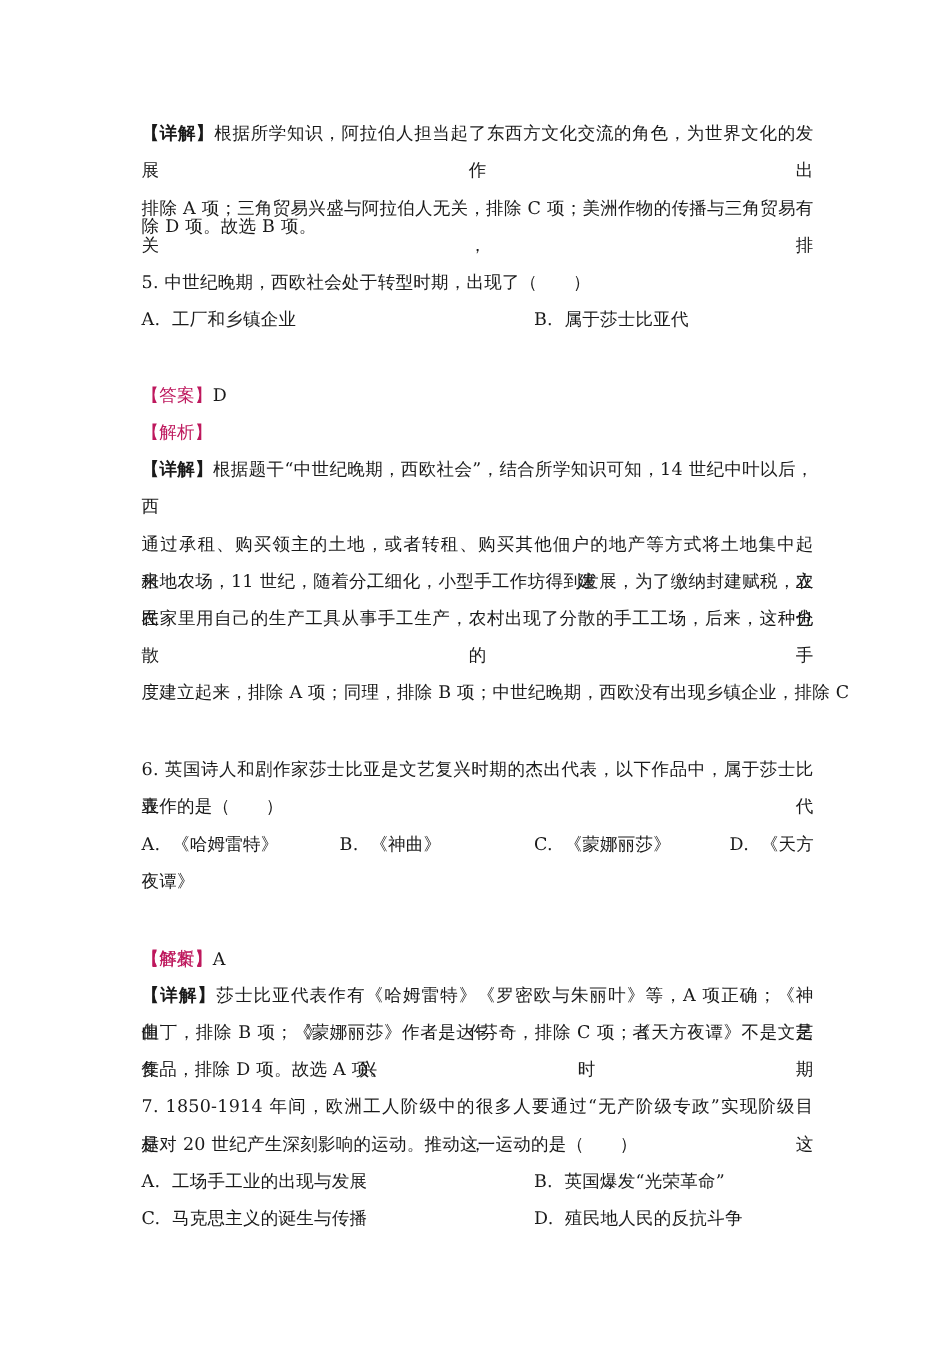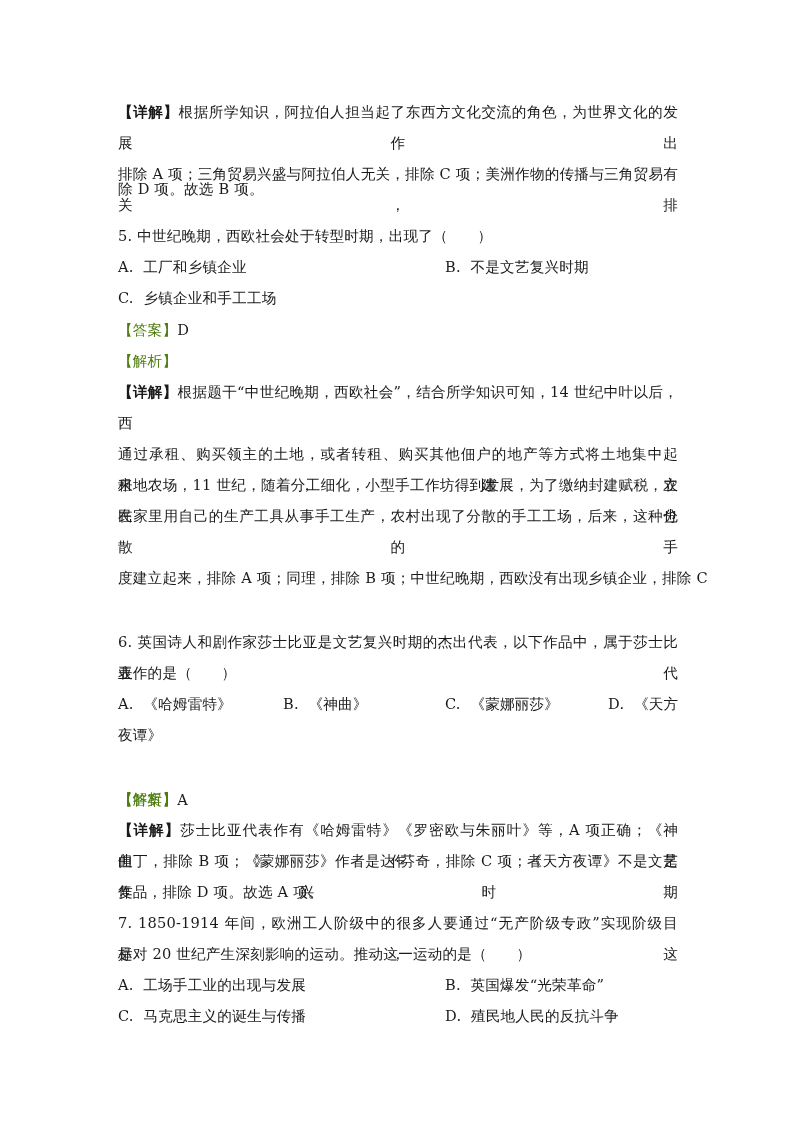--- a/index.html
+++ b/index.html
@@ -1,43 +1,42 @@
 <!DOCTYPE html>
 <html><head>
 <meta charset="utf-8">
 <style>
   html, body { margin: 0; padding: 0; background: #ffffff; }
   body { width: 793px; height: 1122px; position: relative; overflow: hidden;
          font-family: "DejaVu Serif", "Liberation Serif", serif; color: #1a1a1a; }
   .page { position: absolute; left: 0; top: 0; width: 793px; height: 1122px; padding-left: 44px; }
   .line { position: absolute; left: 118px; width: 560px; height: 31px;
           font-size: 14.6px; line-height: 31px; white-space: nowrap; letter-spacing: 0.2px; }
-  .label-blue { color: #4d7c0f; }
+  .label-blue { color: #be185d; }
   .label-black { font-weight: bold; color: #1a1a1a; }
   .opt { position: absolute; top: 0; }
   .justify { text-align: justify; text-align-last: justify; white-space: normal; }
 </style>
 </head>
 <body>
 
 <div class="page">
 
   <div class="line justify" style="top:96px">
     <span class="label-black">【详解】</span><span>根据所学知识，阿拉伯人担当起了东西方文化交流的角色，为世界文化的发展作出</span>
   </div>
   <div class="line justify" style="top:158px">排除 A 项；三角贸易兴盛与阿拉伯人无关，排除 C 项；美洲作物的传播与三角贸易有关，排</div>
   <div class="line" style="top:173px">除 D 项。故选 B 项。</div>
 
   <div class="line" style="top:220px">5. 中世纪晚期，西欧社会处于转型时期，出现了（　　）</div>
   <div class="line" style="top:251px">
     <span class="opt" style="left:0"><span>A.</span>&nbsp;&nbsp;<span>工厂和乡镇企业</span></span>
-    <span class="opt" style="left:327px"><span>B.</span>&nbsp;&nbsp;<span>不是文艺复兴时期</span></span>
+    <span class="opt" style="left:327px"><span>B.</span>&nbsp;&nbsp;<span>属于莎士比亚代</span></span>
   </div>
   <div class="line" style="top:282px">
-    <span class="opt" style="left:0"><span>C.</span>&nbsp;&nbsp;<span>乡镇企业和手工工场</span></span>
   </div>
   <div class="line" style="top:314px">
     <span class="label-blue">【答案】</span><span>D</span>
   </div>
   <div class="line" style="top:345px">
     <span class="label-blue">【解析】</span>
   </div>
   <div class="line justify" style="top:376px">
     <span class="label-black">【详解】</span><span>根据题干“中世纪晚期，西欧社会”，结合所学知识可知，14 世纪中叶以后，西</span>
   </div>

